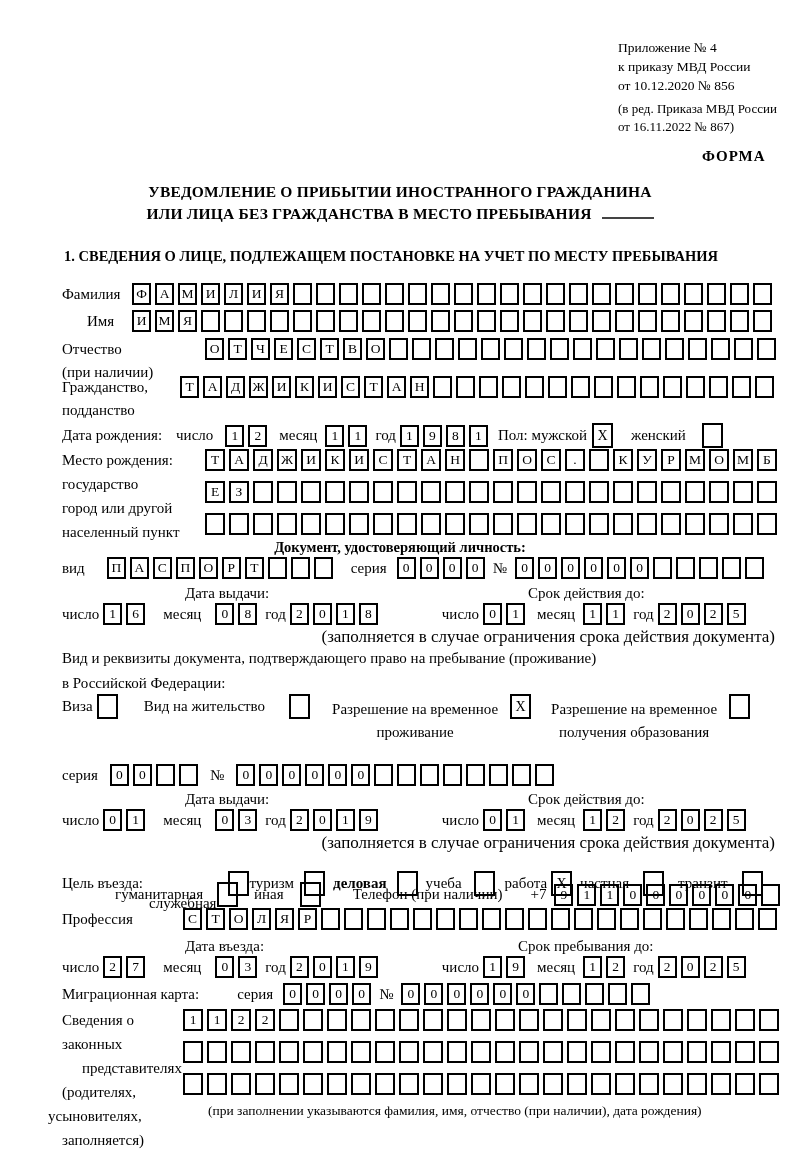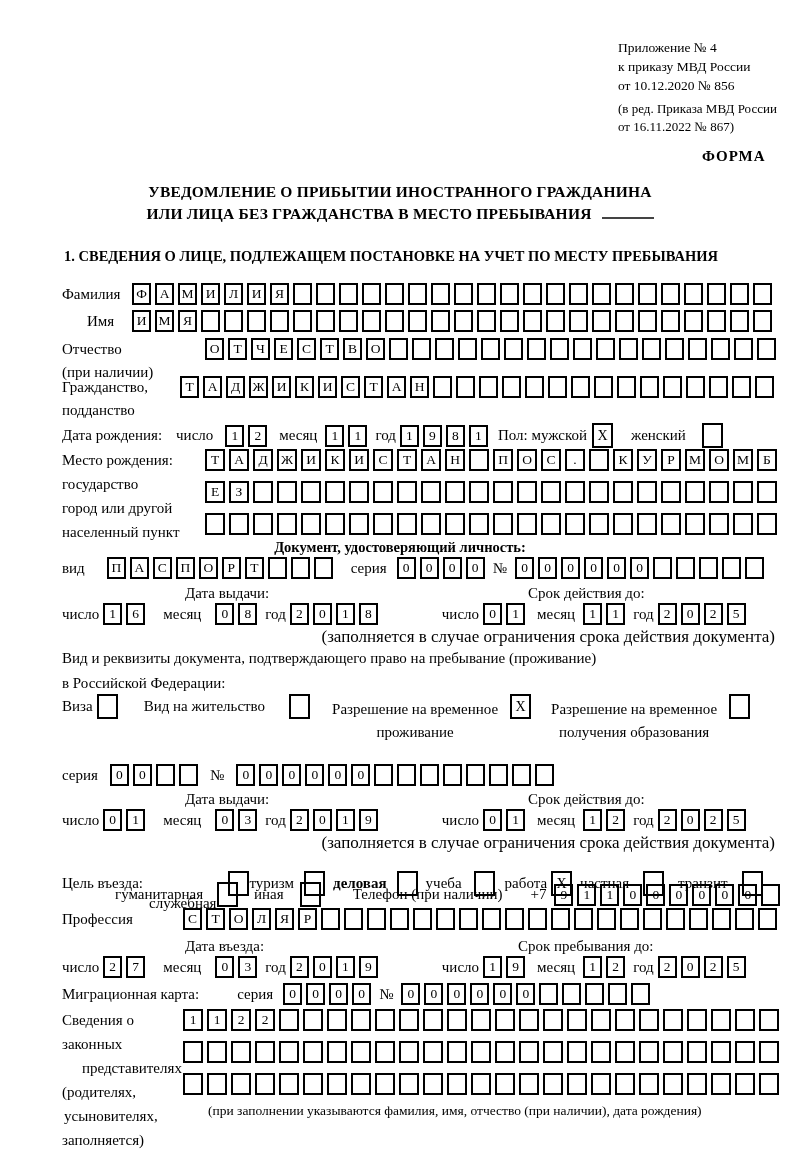--- a/index.html
+++ b/index.html
@@ -595,21 +595,21 @@
         <span class="cell"></span>
         <span class="cell"></span>
         <span class="cell"></span>
       </span>
   </div>
 
   <span class="abs" style="top:1012px; left:62px;">Сведения о</span>
   <span class="abs" style="top:1036px; left:62px;">законных</span>
   <span class="abs" style="top:1060px; left:70px;margin-left:12px;">представителях</span>
   <span class="abs" style="top:1084px; left:62px;">(родителях,</span>
-  <span class="abs" style="top:1108px; left:64px;">усыновителях,</span>
+  <span class="abs" style="top:1108px; left:48px;">усыновителях,</span>
   <span class="abs" style="top:1132px; left:62px;">заполняется)</span>
 
   <span class="abs cells wide" style="top:1009px; left:183px;">
       <span class="cell">1</span>
       <span class="cell">1</span>
       <span class="cell">2</span>
       <span class="cell">2</span>
       <span class="cell"></span>
       <span class="cell"></span>
       <span class="cell"></span>

